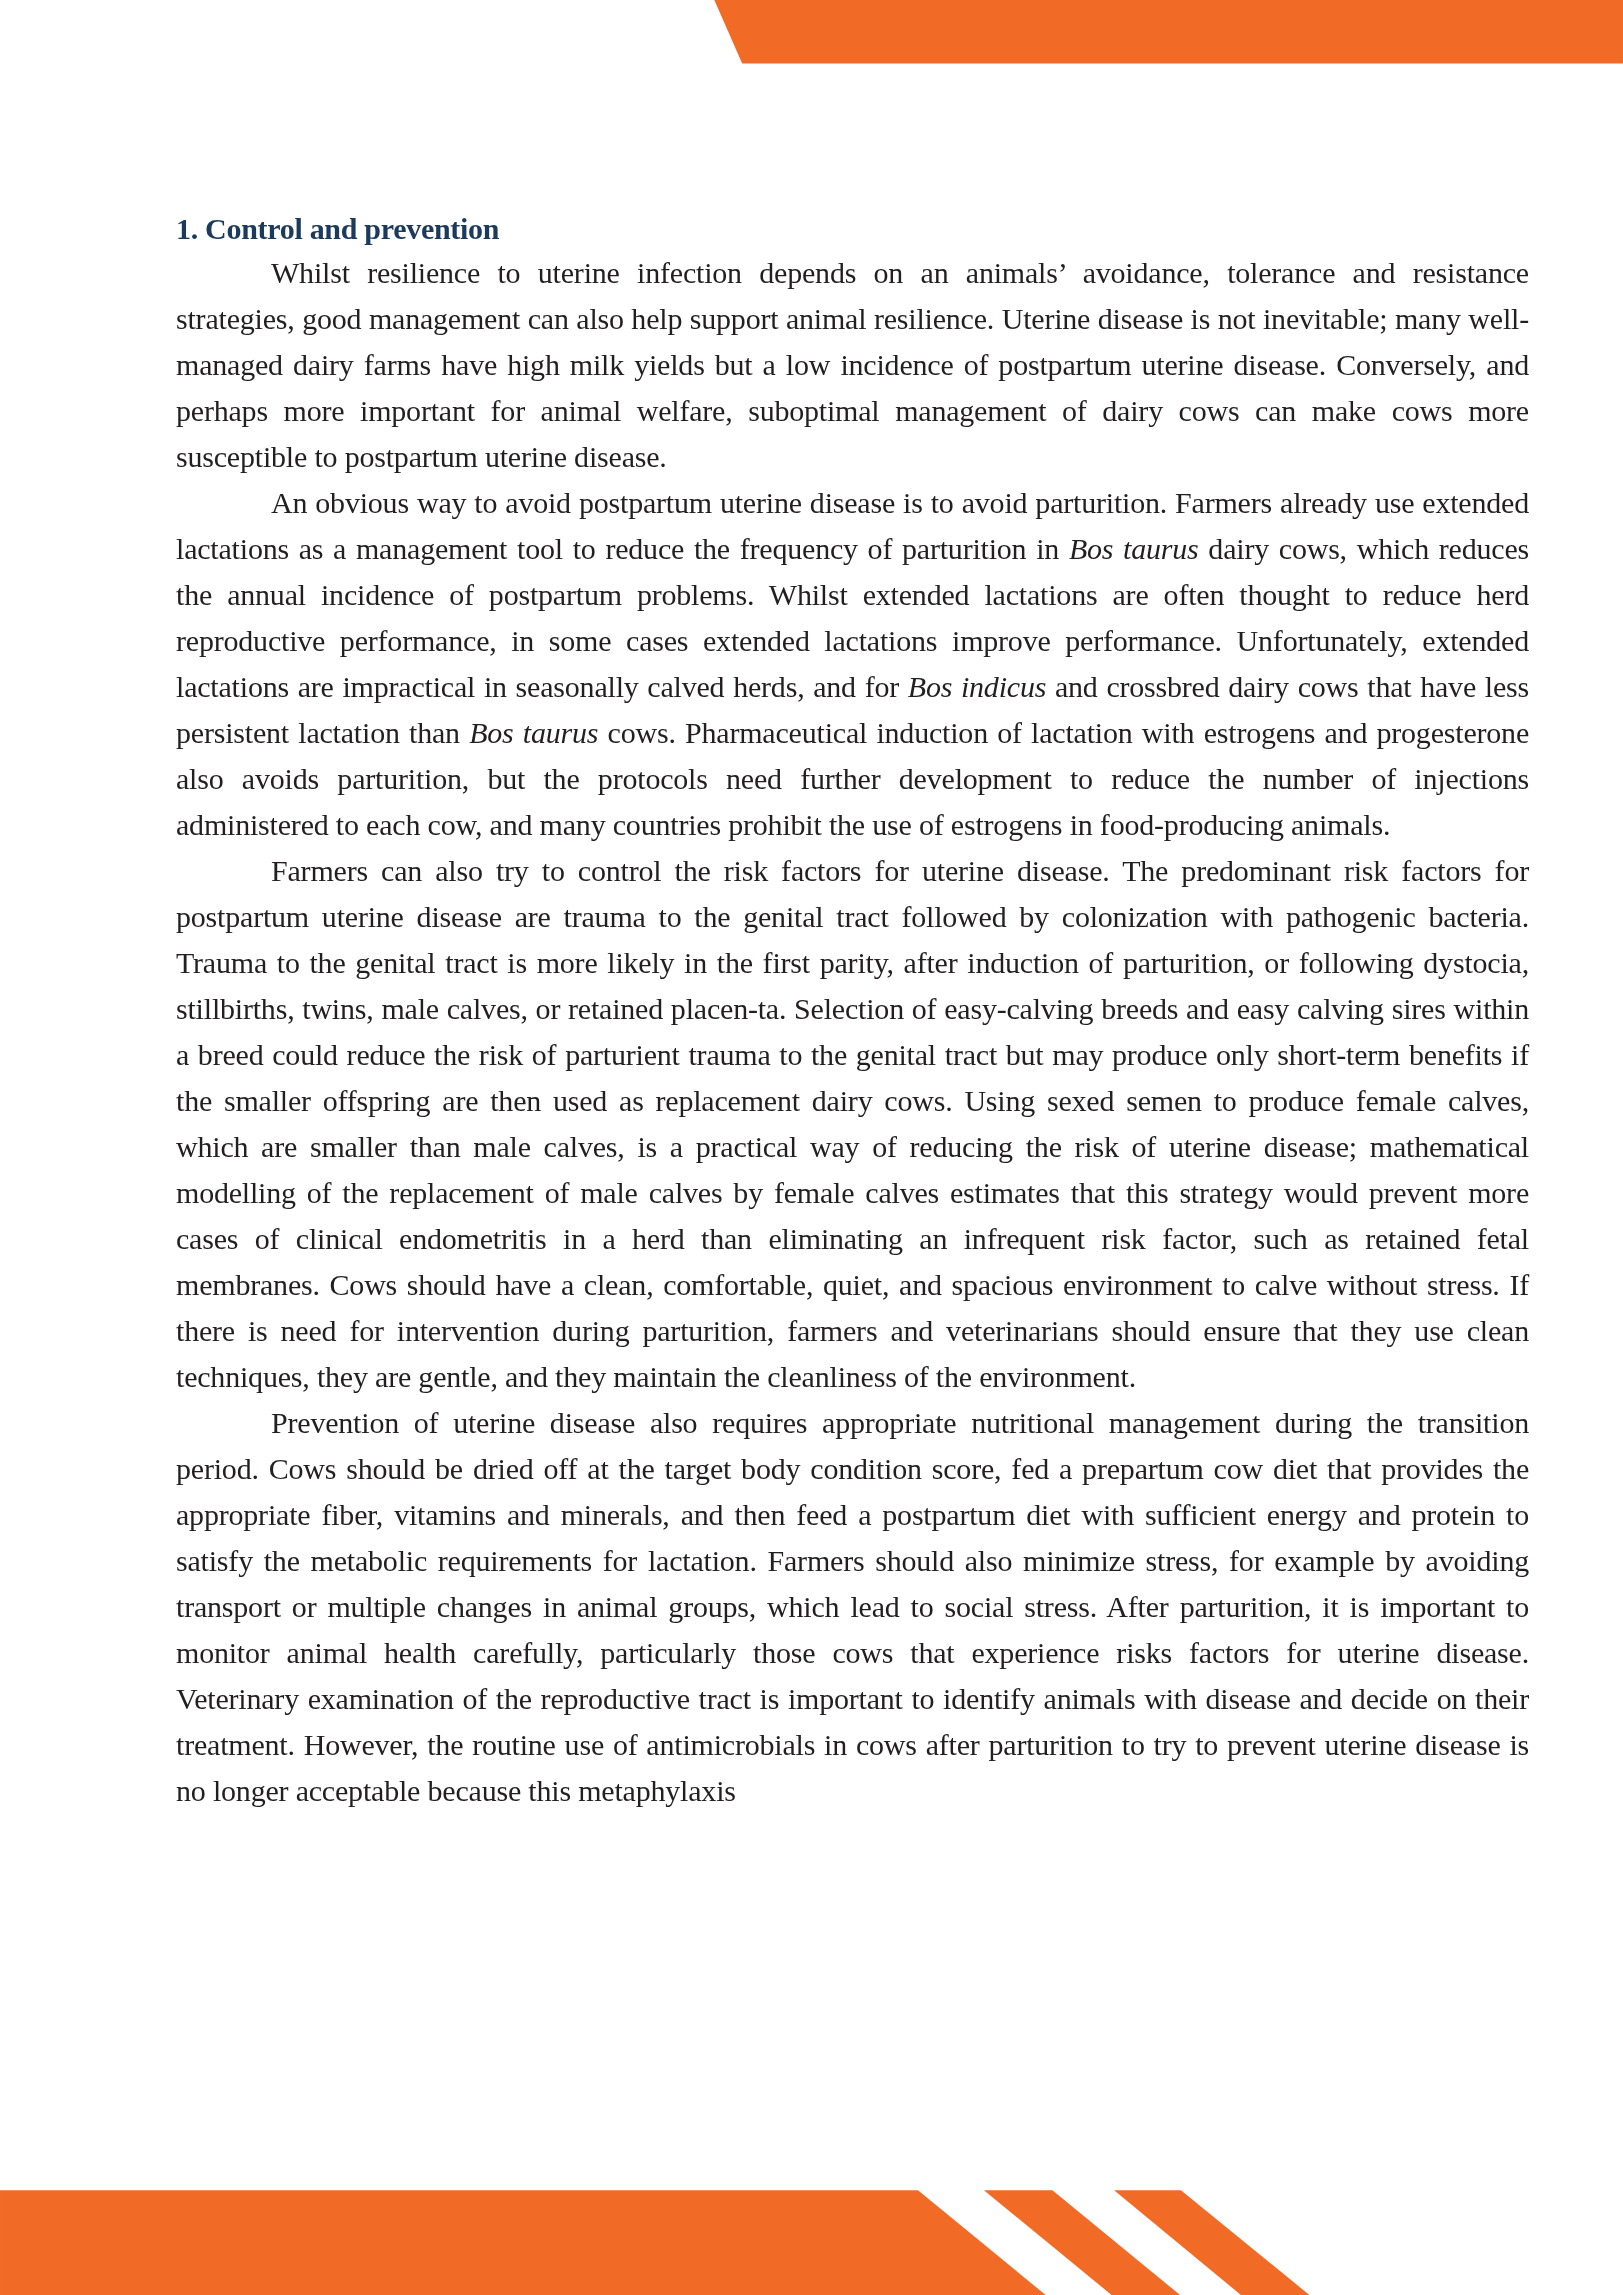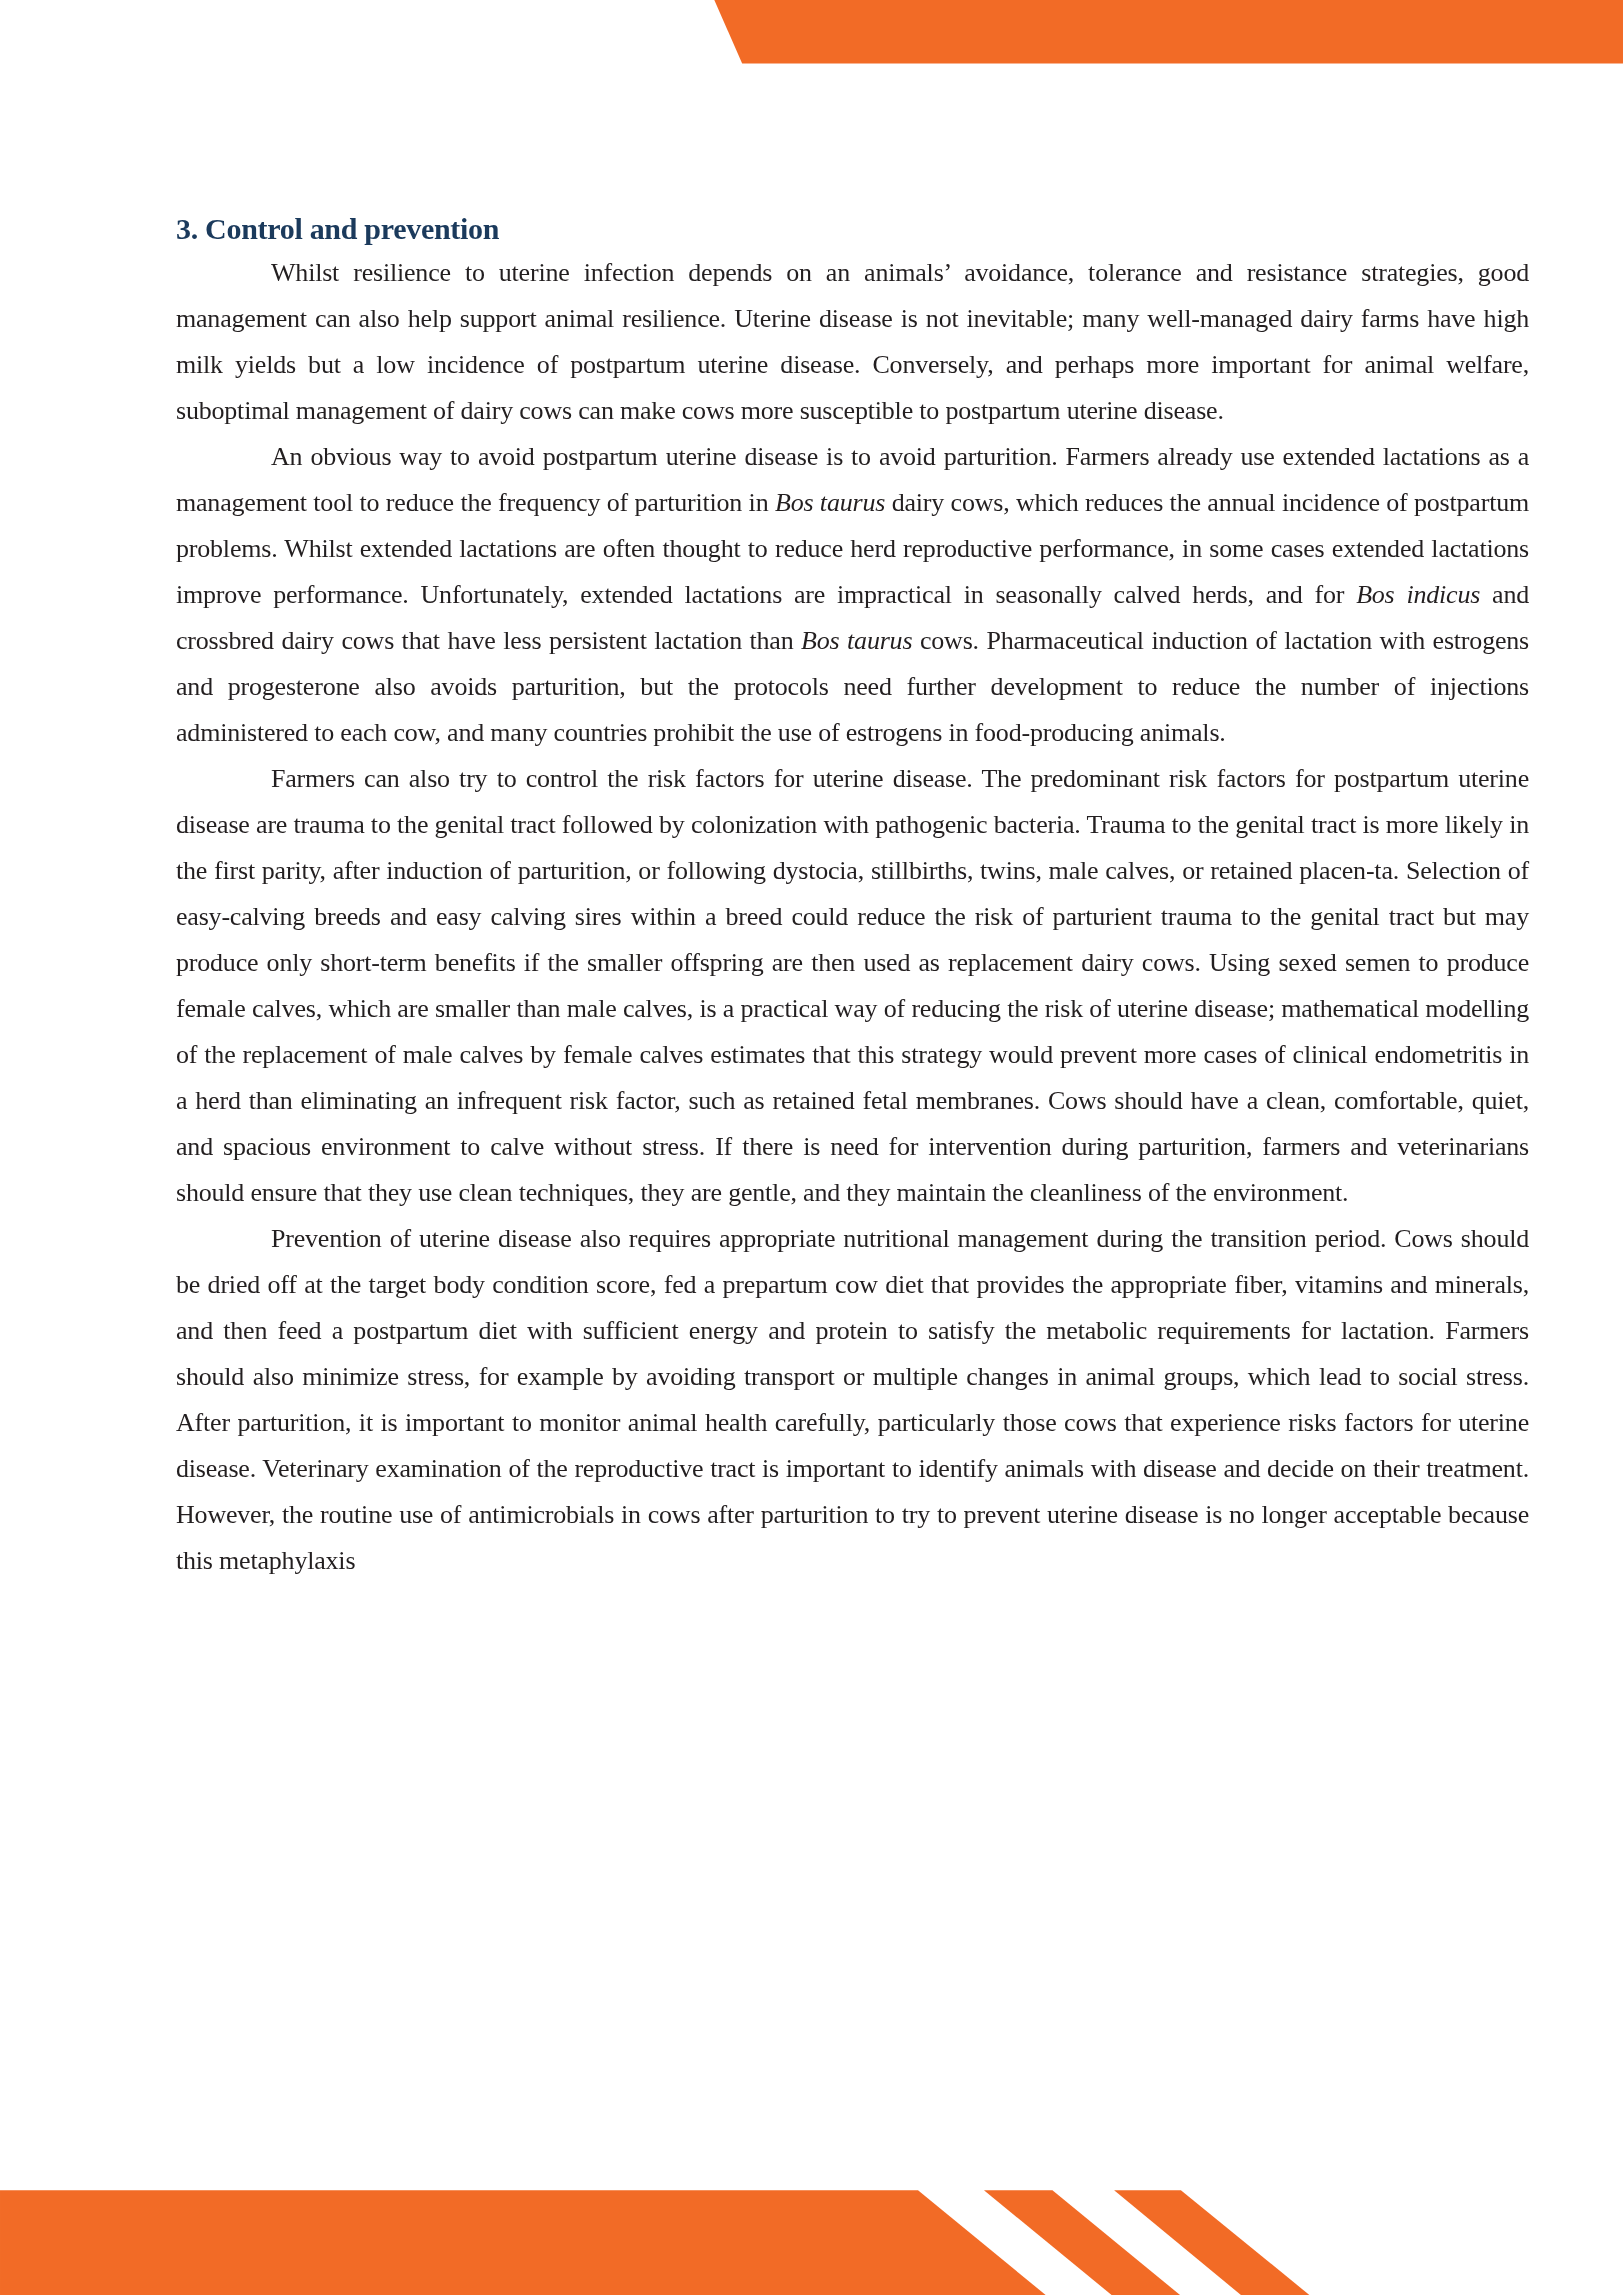--- a/index.html
+++ b/index.html
@@ -33,41 +33,41 @@
       font-family: "Liberation Serif", "DejaVu Serif", serif;
       font-weight: bold;
       font-size: 30px;
       line-height: 37px;
       color: #1b3a5c;
       margin: 0 0 3.4px 0;
       letter-spacing: -0.3px;
     }
     .para {
       margin: 0;
-      font-size: 26px;
+      font-size: 30px;
       line-height: 46px;
       text-align: justify;
       text-indent: 95px;
       letter-spacing: -0.2px;
       word-spacing: 0px;
     }
     .para i { }
   </style>
 </head>
 <body>
 
 <svg class="deco" viewBox="0 0 1920 2715" xmlns="http://www.w3.org/2000/svg">
   <polygon class="accent-fill" points="845,0 1920,0 1920,75 878,75" fill="#f26b26"></polygon>
   <polygon class="accent-fill" points="0,2591 1086,2591 1237,2715 0,2715" fill="#f26b26"></polygon>
   <polygon class="accent-fill" points="1164,2591 1245,2591 1396,2715 1315,2715" fill="#f26b26"></polygon>
   <polygon class="accent-fill" points="1318,2591 1397,2591 1549,2715 1468,2715" fill="#f26b26"></polygon>
 </svg>
 
 <div class="content">
-  <h2 class="section-heading" style="color: rgb(27, 58, 92);">3. Control and prevention</h2>
+  <h2 class="section-heading" style="color: rgb(27, 58, 92);">1. Control and prevention</h2>
   <div id="section-body">
       <p class="para"><span>Whilst resilience to uterine infection depends on an animals’ avoidance, tolerance and resistance strategies, good management can also help support animal resilience. Uterine disease is not inevitable; many well-managed dairy farms have high milk yields but a low incidence of postpartum uterine disease. Conversely, and perhaps more important for animal welfare, suboptimal management of dairy cows can make cows more susceptible to postpartum uterine disease.</span></p>
       <p class="para"><span>An obvious way to avoid postpartum uterine disease is to avoid parturition. Farmers already use extended lactations as a management tool to reduce the frequency of parturition in </span><i>Bos taurus</i><span> dairy cows, which reduces the annual incidence of postpartum problems. Whilst extended lactations are often thought to reduce herd reproductive performance, in some cases extended lactations improve performance. Unfortunately, extended lactations are impractical in seasonally calved herds, and for </span><i>Bos indicus</i><span> and crossbred dairy cows that have less persistent lactation than </span><i>Bos taurus</i><span> cows. Pharmaceutical induction of lactation with estrogens and progesterone also avoids parturition, but the protocols need further development to reduce the number of injections administered to each cow, and many countries prohibit the use of estrogens in food-producing animals.</span></p>
       <p class="para"><span>Farmers can also try to control the risk factors for uterine disease. The predominant risk factors for postpartum uterine disease are trauma to the genital tract followed by colonization with pathogenic bacteria. Trauma to the genital tract is more likely in the first parity, after induction of parturition, or following dystocia, stillbirths, twins, male calves, or retained placen-ta. Selection of easy-calving breeds and easy calving sires within a breed could reduce the risk of parturient trauma to the genital tract but may produce only short-term benefits if the smaller offspring are then used as replacement dairy cows. Using sexed semen to produce female calves, which are smaller than male calves, is a practical way of reducing the risk of uterine disease; mathematical modelling of the replacement of male calves by female calves estimates that this strategy would prevent more cases of clinical endometritis in a herd than eliminating an infrequent risk factor, such as retained fetal membranes. Cows should have a clean, comfortable, quiet, and spacious environment to calve without stress. If there is need for intervention during parturition, farmers and veterinarians should ensure that they use clean techniques, they are gentle, and they maintain the cleanliness of the environment.</span></p>
       <p class="para"><span>Prevention of uterine disease also requires appropriate nutritional management during the transition period. Cows should be dried off at the target body condition score, fed a prepartum cow diet that provides the appropriate fiber, vitamins and minerals, and then feed a postpartum diet with sufficient energy and protein to satisfy the metabolic requirements for lactation. Farmers should also minimize stress, for example by avoiding transport or multiple changes in animal groups, which lead to social stress. After parturition, it is important to monitor animal health carefully, particularly those cows that experience risks factors for uterine disease. Veterinary examination of the reproductive tract is important to identify animals with disease and decide on their treatment. However, the routine use of antimicrobials in cows after parturition to try to prevent uterine disease is no longer acceptable because this metaphylaxis</span></p>
     </div>
 </div>
 
 
 </body></html>

